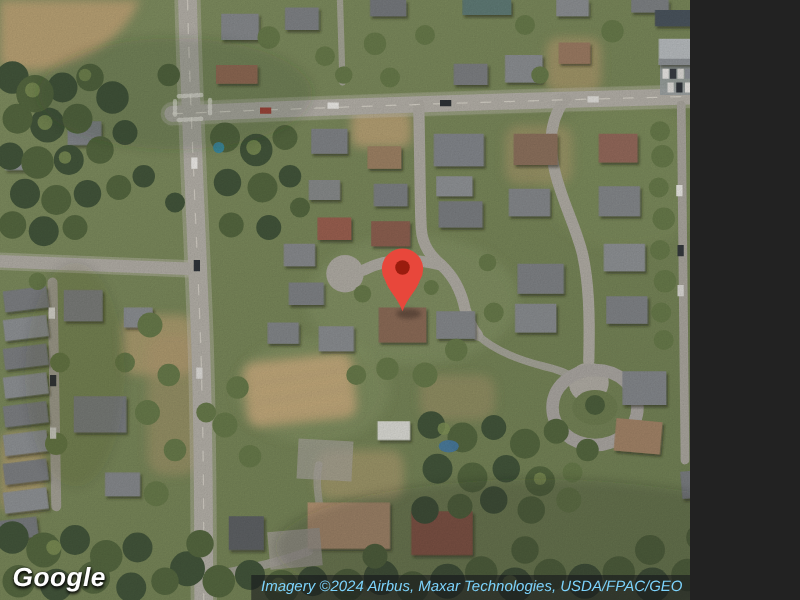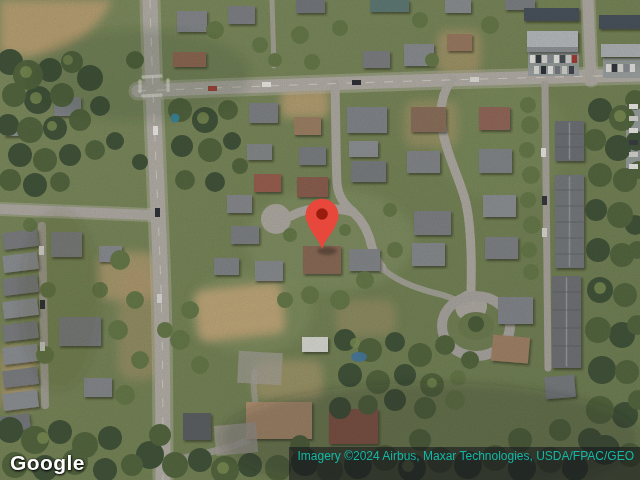--- a/index.html
+++ b/index.html
@@ -1,28 +1,28 @@
 <!DOCTYPE html>
 <html><head>
 <meta charset="utf-8">
 <style>
   html,body{margin:0;padding:0;background:#222;}
-  .stage{position:relative;width:640px;height:480px;overflow:hidden;
-         font-family:"Liberation Sans",sans-serif;}
+  .stage{position:relative;width:552px;height:480px;overflow:hidden;
+         font-family:"Liberation Sans",sans-serif;font-style:italic;}
   .stage svg{position:absolute;left:0;top:0;display:block;}
   .google-logo{
     position:absolute;left:10px;bottom:5px;z-index:5;
     color:#fff;font-size:21px;font-weight:600;letter-spacing:.4px;
     font-family:"Liberation Sans",sans-serif;cursor:pointer;
     text-shadow:0 1px 3px rgba(0,0,0,.8),0 0 2px rgba(0,0,0,.65),1px 1px 2px rgba(0,0,0,.55);
   }
   .attribution{
     position:absolute;right:0;bottom:0;z-index:5;
-    background:rgba(16,16,24,.55);color:#14b8a6;
-    font-size:12px;line-height:15px;padding:2px 6px 16px 8px;
+    background:rgba(16,16,24,.55);color:#7dd3fc;
+    font-size:12px;line-height:15px;padding:2px 6px 3px 8px;
     font-family:"Liberation Sans",sans-serif;white-space:nowrap;
   }
 </style>
 </head>
 <body>
 
 <div class="stage">
 
 <svg width="640" height="480" viewBox="0 0 640 480" xmlns="http://www.w3.org/2000/svg">
   <defs>

